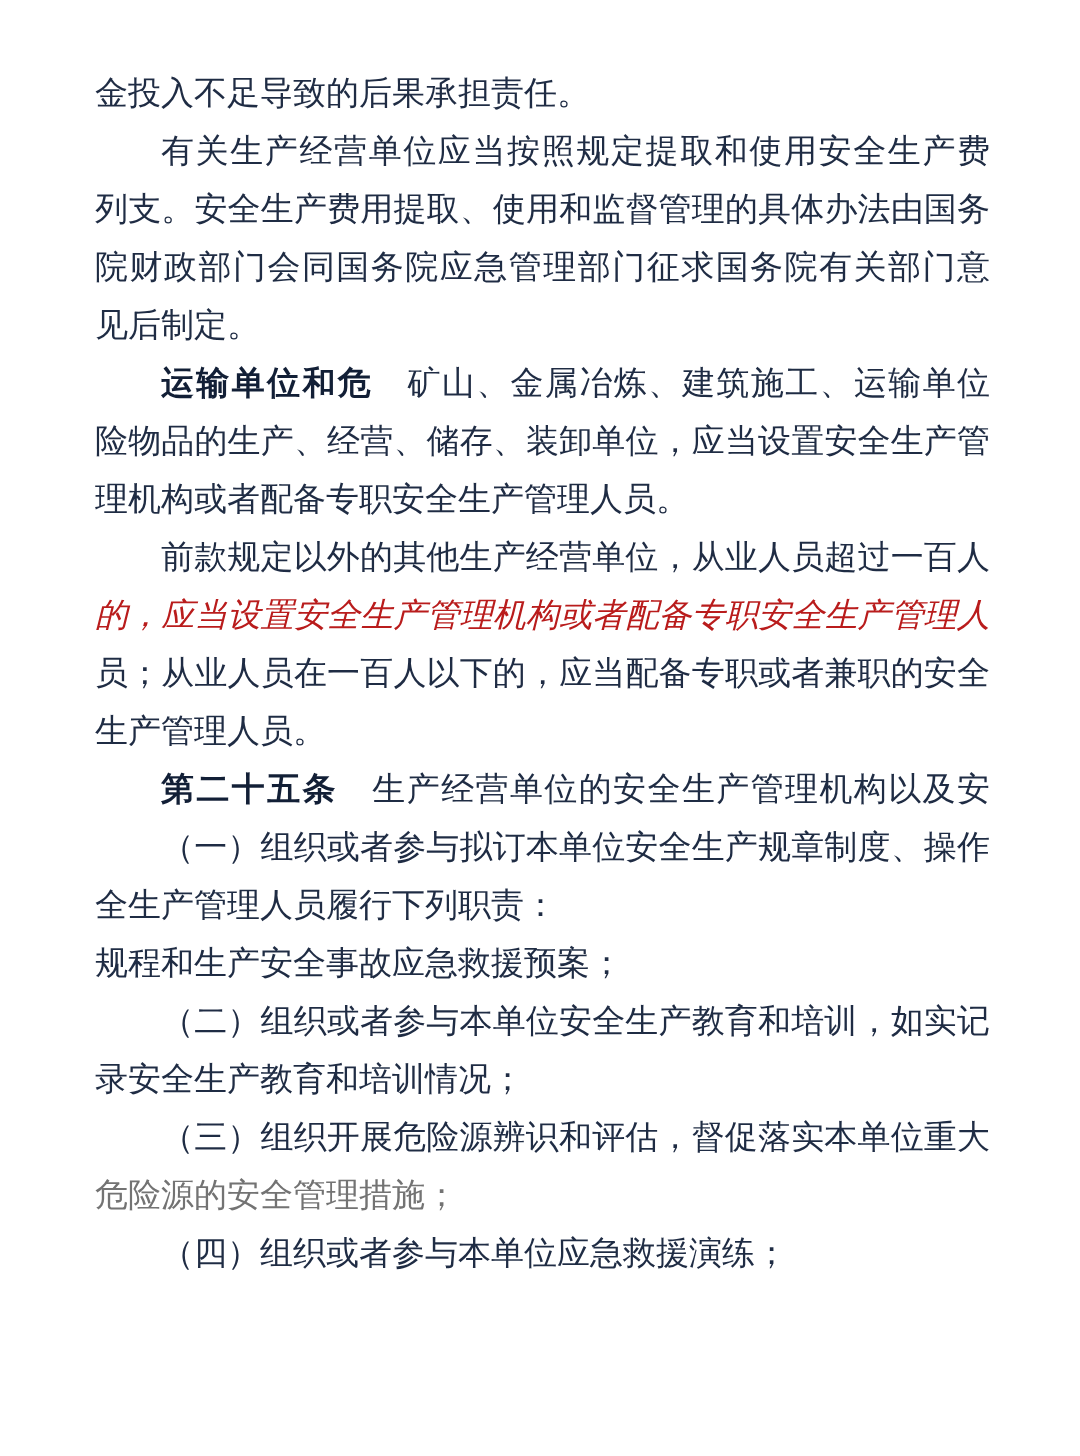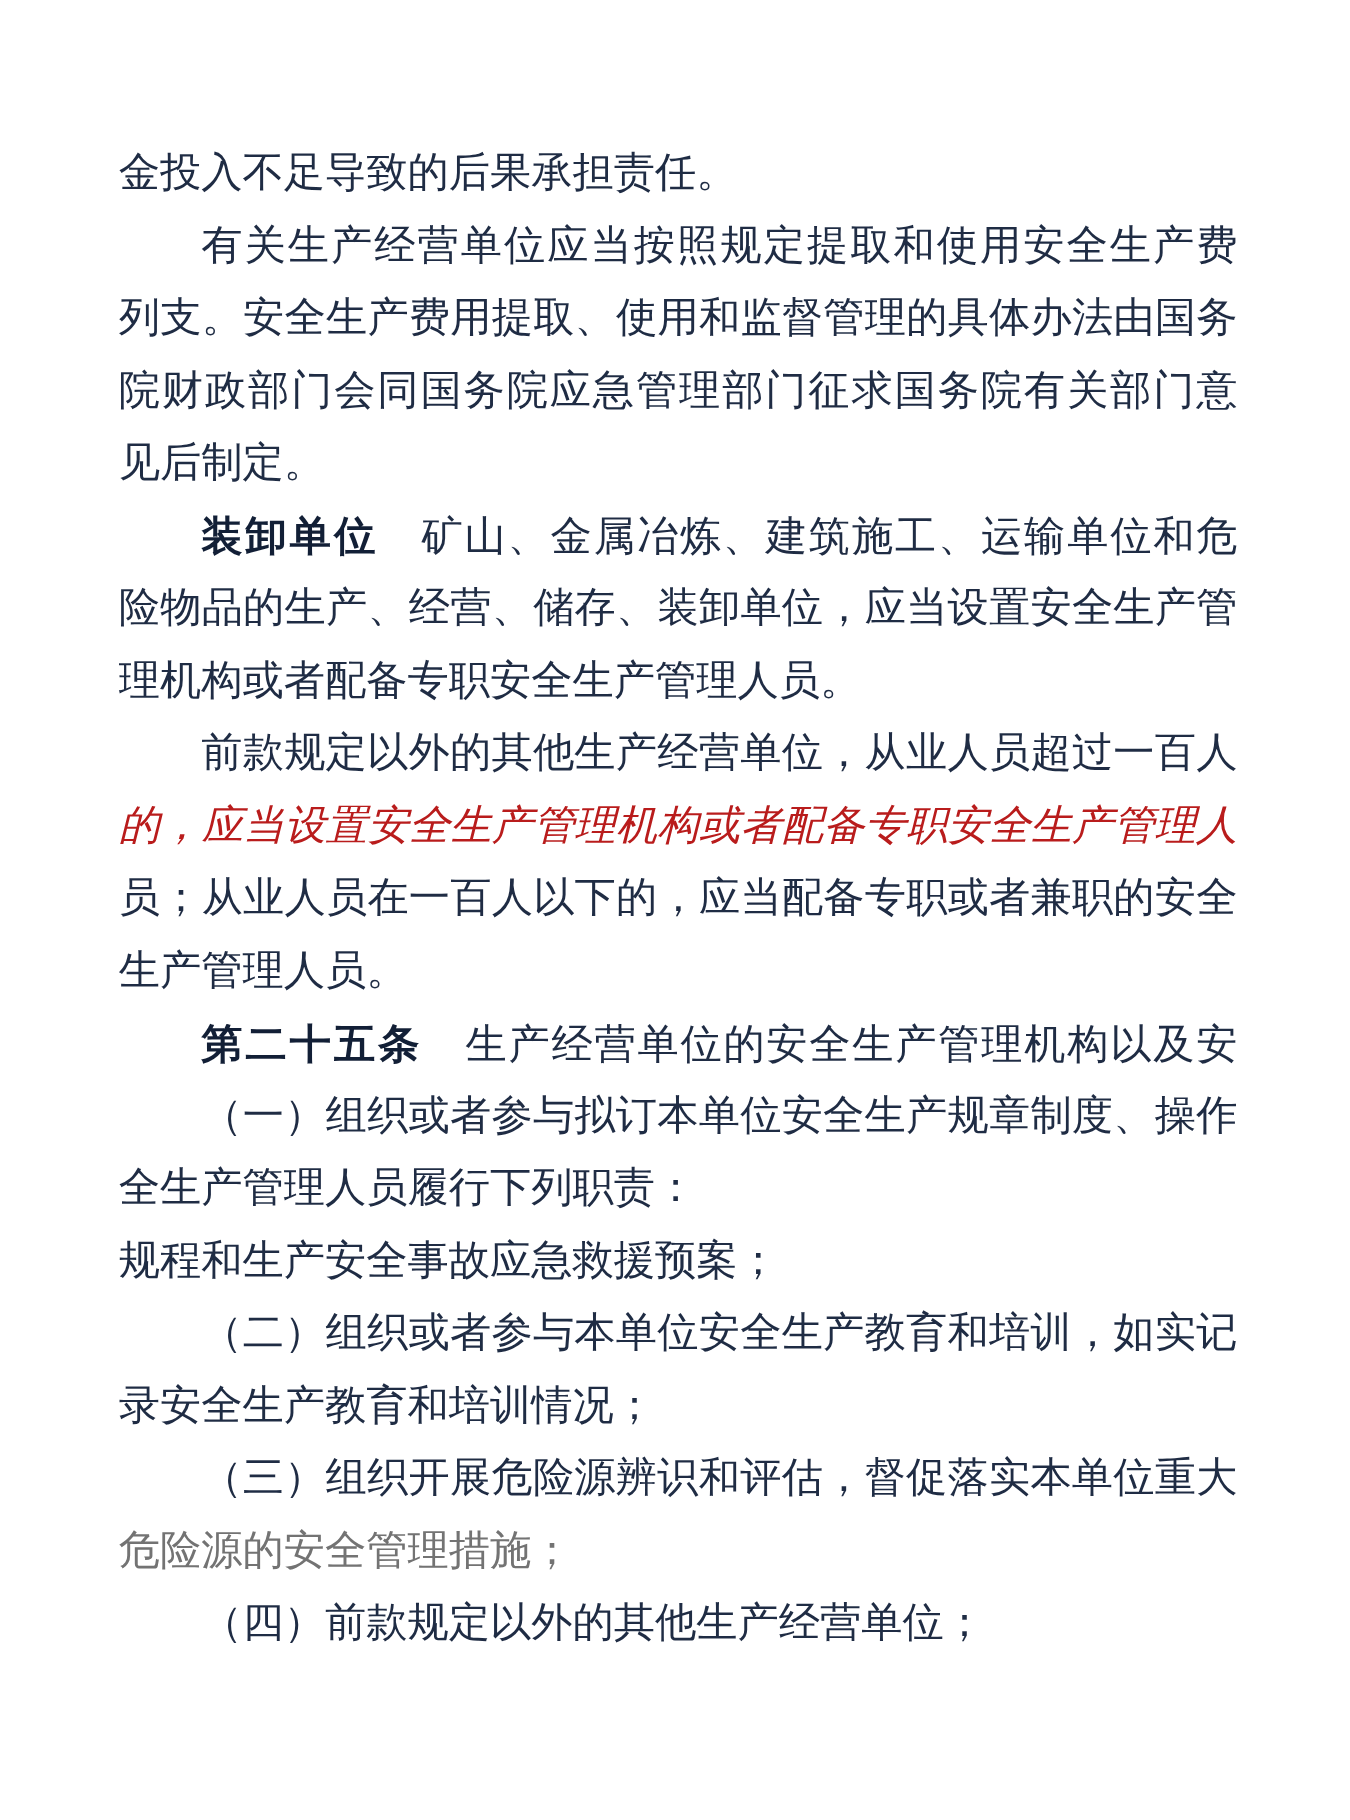--- a/index.html
+++ b/index.html
@@ -3,21 +3,21 @@
 <meta charset="utf-8">
 <style>
   * { margin: 0; padding: 0; box-sizing: border-box; }
   html, body { background: #e9e9e9; }
   .page {
     position: relative;
     width: 1080px;
     height: 1456px;
     margin: 0 auto;
     background: #ffffff;
-    padding: 110px 90px 0 95px;
+    padding: 64px 90px 0 95px;
     overflow: hidden;
   }
   .textblock {
     width: 895px;
   }
   .line {
     font-family: "Liberation Serif", "DejaVu Serif", serif;
     font-size: 33px;
     line-height: 58px;
     height: 58px;
@@ -42,30 +42,30 @@
 </head>
 <body>
 
 <div class="page" style="background: rgb(255, 255, 255);">
   <div class="textblock">
       <div class="line" style="color: rgb(31, 44, 68);"><span>金投入不足导致的后果承担责任。</span></div>
       <div class="line indent stretch" style="color: rgb(31, 44, 68);"><span>有关生产经营单位应当按照规定提取和使用安全生产费</span></div>
       <div class="line stretch" style="color: rgb(31, 44, 68);"><span>列支。安全生产费用提取、使用和监督管理的具体办法由国务</span></div>
       <div class="line stretch" style="color: rgb(31, 44, 68);"><span>院财政部门会同国务院应急管理部门征求国务院有关部门意</span></div>
       <div class="line" style="color: rgb(31, 44, 68);"><span>见后制定。</span></div>
-      <div class="line indent stretch" style="color: rgb(31, 44, 68);"><span class="bold" style="color: rgb(18, 31, 54);">装卸单位</span><span>　矿山、金属冶炼、建筑施工、运输单位和危</span></div>
+      <div class="line indent stretch" style="color: rgb(31, 44, 68);"><span class="bold" style="color: rgb(18, 31, 54);">运输单位和危</span><span>　矿山、金属冶炼、建筑施工、运输单位和危</span></div>
       <div class="line stretch" style="color: rgb(31, 44, 68);"><span>险物品的生产、经营、储存、装卸单位，应当设置安全生产管</span></div>
       <div class="line" style="color: rgb(31, 44, 68);"><span>理机构或者配备专职安全生产管理人员。</span></div>
       <div class="line indent stretch" style="color: rgb(31, 44, 68);"><span>前款规定以外的其他生产经营单位，从业人员超过一百人</span></div>
       <div class="line stretch" style="color: #b91c1c; font-style: italic;"><span>的，应当设置安全生产管理机构或者配备专职安全生产管理人</span></div>
       <div class="line stretch" style="color: rgb(31, 44, 68);"><span>员；从业人员在一百人以下的，应当配备专职或者兼职的安全</span></div>
       <div class="line" style="color: rgb(31, 44, 68);"><span>生产管理人员。</span></div>
       <div class="line indent stretch" style="color: rgb(31, 44, 68);"><span class="bold" style="color: rgb(18, 31, 54);">第二十五条</span><span>　生产经营单位的安全生产管理机构以及安</span></div>
       <div class="line indent stretch" style="color: rgb(31, 44, 68);"><span>（一）组织或者参与拟订本单位安全生产规章制度、操作</span></div>
       <div class="line" style="color: rgb(31, 44, 68);"><span>全生产管理人员履行下列职责：</span></div>
       <div class="line" style="color: rgb(31, 44, 68);"><span>规程和生产安全事故应急救援预案；</span></div>
       <div class="line indent stretch" style="color: rgb(31, 44, 68);"><span>（二）组织或者参与本单位安全生产教育和培训，如实记</span></div>
       <div class="line" style="color: rgb(31, 44, 68);"><span>录安全生产教育和培训情况；</span></div>
       <div class="line indent stretch" style="color: rgb(31, 44, 68);"><span>（三）组织开展危险源辨识和评估，督促落实本单位重大</span></div>
       <div class="line" style="color: #737373;"><span>危险源的安全管理措施；</span></div>
-      <div class="line indent" style="color: rgb(31, 44, 68);"><span>（四）前款规定以外的其他生产经营单位；</span></div>
+      <div class="line indent" style="color: rgb(31, 44, 68);"><span>（四）组织或者参与本单位应急救援演练；</span></div>
     </div>
 </div>
 
 </body></html>

